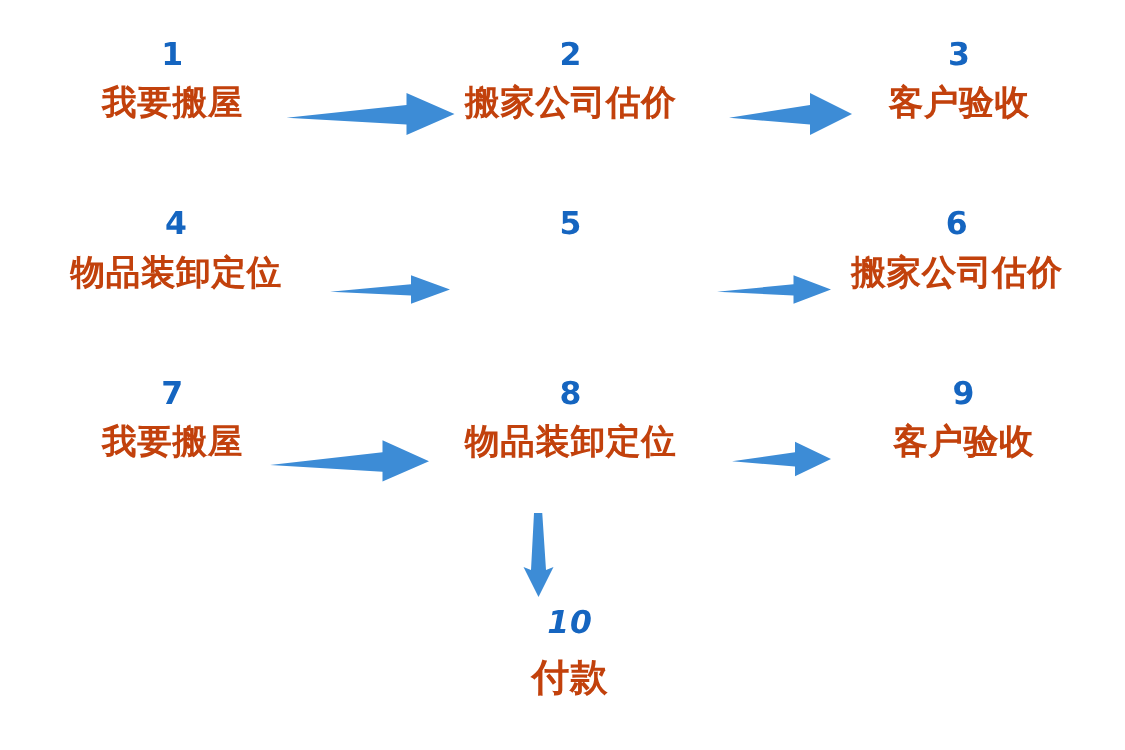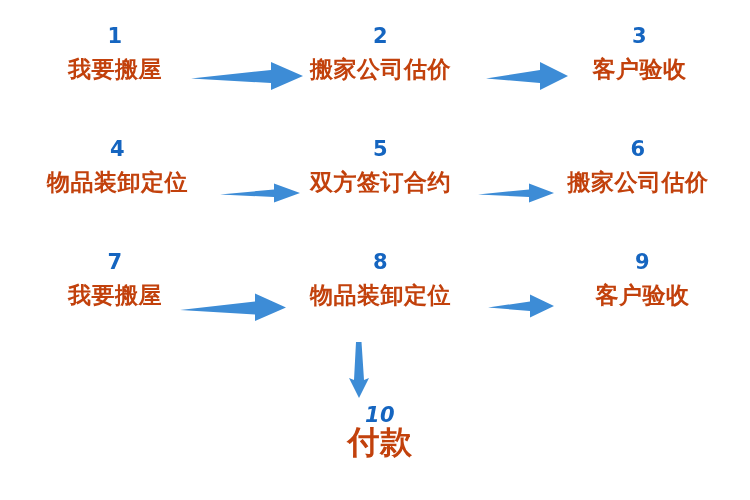--- a/index.html
+++ b/index.html
@@ -38,22 +38,22 @@
     color: #c2410c;
     line-height: 1;
     margin-top: 11px;
     letter-spacing: 0.5px;
   }
   .node-final .node-num {
     font-size: 21px;
     font-style: italic;
   }
   .node-final .node-label {
-    font-size: 32px;
-    margin-top: 0;
+    font-size: 25px;
+    margin-top: 13px;
   }
   .arrow {
     position: absolute;
   }
   .arrow svg {
     display: block;
     overflow: visible;
   }
 </style>
 </head>
@@ -94,21 +94,20 @@
   </div>
 
   <div class="arrow" style="left:220px; top:182px;">
     <svg width="80" height="22" viewBox="0 0 80 22" aria-hidden="true">
       <polygon points="0,12.5 54,7.5 54,1.5 80,11 54,20.5 54,15" fill="#3d8cd6"></polygon>
     </svg>
   </div>
 
   <div class="node" style="left:293px; top:139px; width:175px;">
     <div class="node-num">5</div>
-    <div class="node-label">双方签订合约</div>
   </div>
 
   <div class="arrow" style="left:478px; top:182px;">
     <svg width="76" height="22" viewBox="0 0 76 22" aria-hidden="true">
       <polygon points="0,12.5 51,7.5 51,1.5 76,11 51,20.5 51,15" fill="#3d8cd6"></polygon>
     </svg>
   </div>
 
   <div class="node" style="left:548px; top:139px; width:180px;">
     <div class="node-num">6</div>

